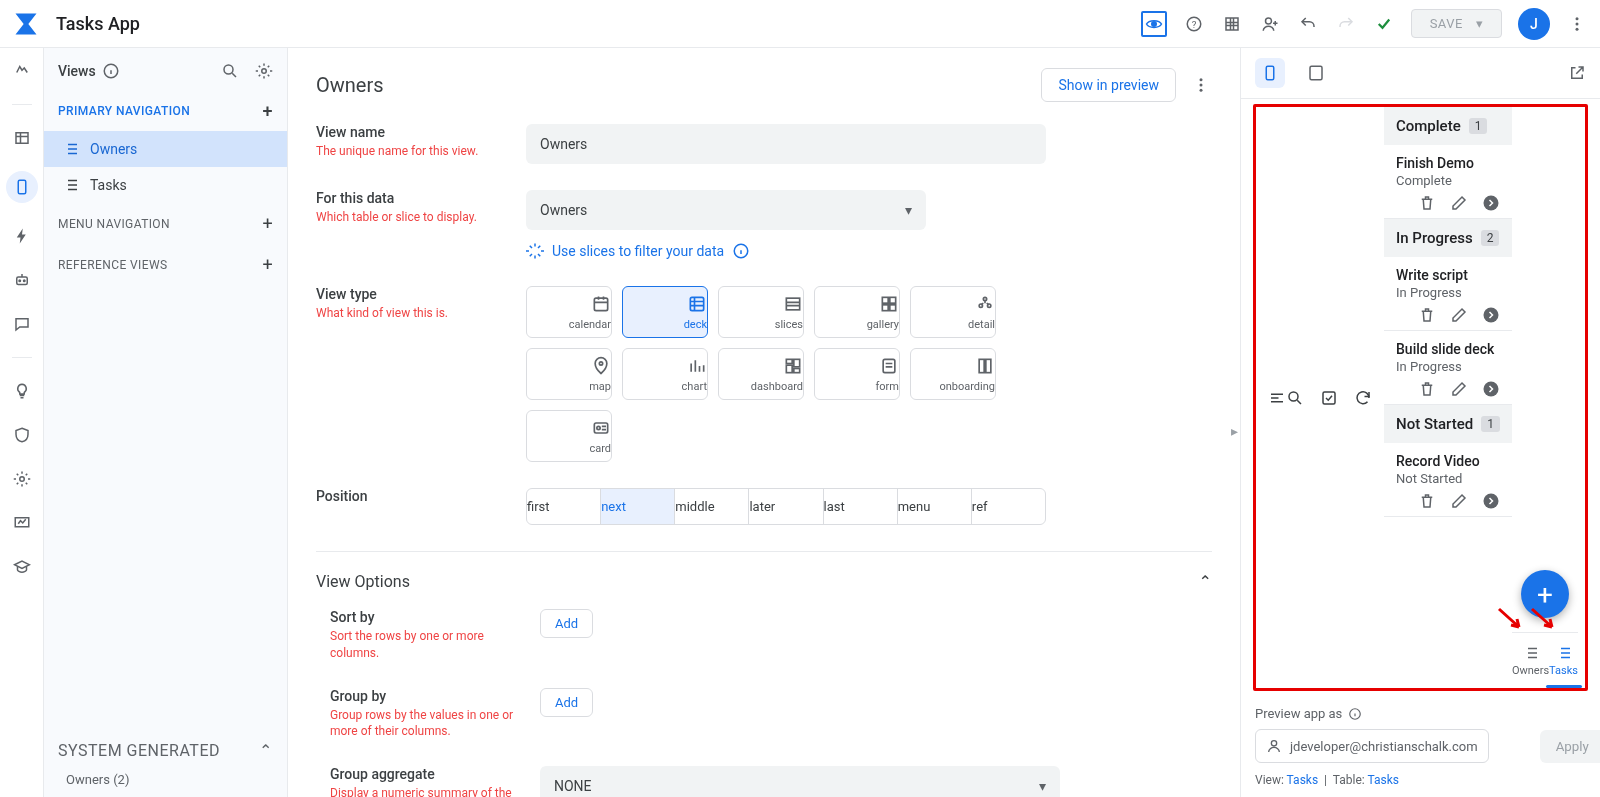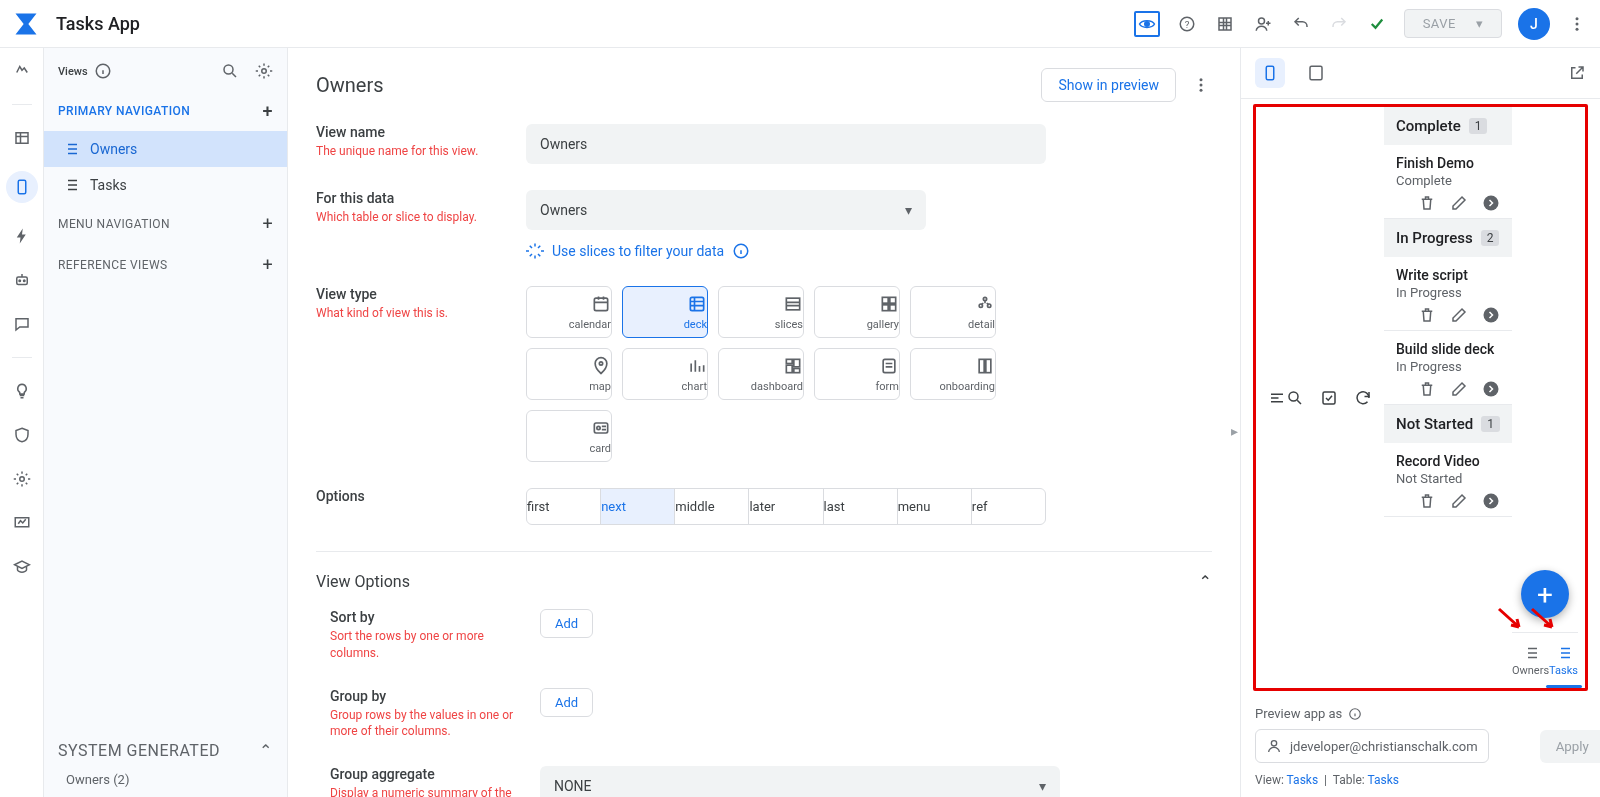--- a/index.html
+++ b/index.html
@@ -5,34 +5,34 @@
   * { box-sizing: border-box; font-family: "Google Sans", Roboto, Arial, sans-serif; }
   body { margin: 0; background: #fff; color: #3c4043; font-size: 14px; overflow: hidden; }
   svg { display: block; }
 
   
   .topbar { height: 48px; display: flex; align-items: center; padding: 0 12px; border-bottom: 1px solid #e8eaed; }
   .logo { width: 28px; height: 28px; margin-right: 16px; }
   .app-title { font-size: 18px; font-weight: 500; color: #202124; flex: 1; }
   .top-actions { display: flex; align-items: center; gap: 16px; }
   .top-icon { width: 22px; height: 22px; color: #5f6368; cursor: pointer; display:flex; align-items:center; justify-content:center; }
-  .save-btn { border:1px solid #dadce0; background:#f1f3f4; color:#9aa0a6; padding:6px 18px; border-radius:4px; font-size:13px; letter-spacing:.5px; display:flex; align-items:center; gap:20px;}
+  .save-btn { border:1px solid #dadce0; background:#f1f3f4; color:#9aa0a6; padding:6px 18px; border-radius:4px; font-size:13px; letter-spacing:.5px; display:flex; align-items:center; gap:13px;}
   .avatar { width:32px; height:32px; border-radius:50%; background:#1a73e8; color:#fff; display:flex; align-items:center; justify-content:center; font-weight:500; }
   .preview-flag { border:2px solid #1a73e8; width:26px; height:26px; display:flex; align-items:center; justify-content:center; color:#1a73e8; border-radius:2px;}
   
   
   .shell { display:flex; height: calc(100vh - 48px); }
   .rail { width:44px; border-right:1px solid #e8eaed; display:flex; flex-direction:column; align-items:center; padding-top:12px; gap:22px; }
   .rail-icon { width:22px; height:22px; color:#5f6368; cursor:pointer; display:flex; align-items:center; justify-content:center; border-radius:50%; }
   .rail-icon.active { background:#e8f0fe; color:#1a73e8; width:32px; height:32px; }
   .rail-sep { width:20px; height:1px; background:#e8eaed; }
 
   .views-panel { width:244px; background:#f8fafd; border-right:1px solid #e8eaed; display:flex; flex-direction:column; }
   .views-header { display:flex; align-items:center; padding:14px 14px 10px; gap:6px; }
-  .views-header h2 { margin:0; font-size:11px; font-weight:500; color:#3c4043; }
+  .views-header h2 { margin:0; font-size:14px; font-weight:500; color:#3c4043; }
   .views-header .spacer { flex:1; }
   .views-section-row { display:flex; align-items:center; padding:10px 14px; font-size:12px; letter-spacing:.4px; color:#5f6368; }
   .views-section-row.primary { color:#1a73e8; font-weight:500; }
   .views-section-row .plus { margin-left:auto; color:#3c4043; font-size:18px; cursor:pointer; }
   .view-item { display:flex; align-items:center; gap:10px; padding:9px 14px 9px 18px; font-size:14px; color:#3c4043; cursor:pointer; }
   .view-item.active { background:#d2e3fc; color:#1967d2; border-radius:0; }
   .sys-gen { margin-top:auto; padding:12px 14px; font-size:16px; letter-spacing:.5px; color:#5f6368; display:flex; align-items:center; }
   .sys-sub { padding:0 14px 10px 22px; font-size:13px; color:#5f6368; }
 
   .editor { flex:1; overflow-y:auto; padding:20px 28px 40px; position:relative; }
@@ -420,21 +420,21 @@
                 <path d="M13 10h5M13 14h5"></path>
               </svg>
               <span>card</span>
             </div>
           </div>
       </div>
     </div>
 
     <div class="field-row">
       <div class="field-label">
-          <b>Options</b>
+          <b>Position</b>
         </div>
       <div class="field-ctrl">
           <div class="pos-row" id="pos-row">
             <div class="pos-btn">first</div>
             <div class="pos-btn active">next</div>
             <div class="pos-btn">middle</div>
             <div class="pos-btn">later</div>
             <div class="pos-btn">last</div>
             <div class="pos-btn">menu</div>
             <div class="pos-btn">ref</div>

